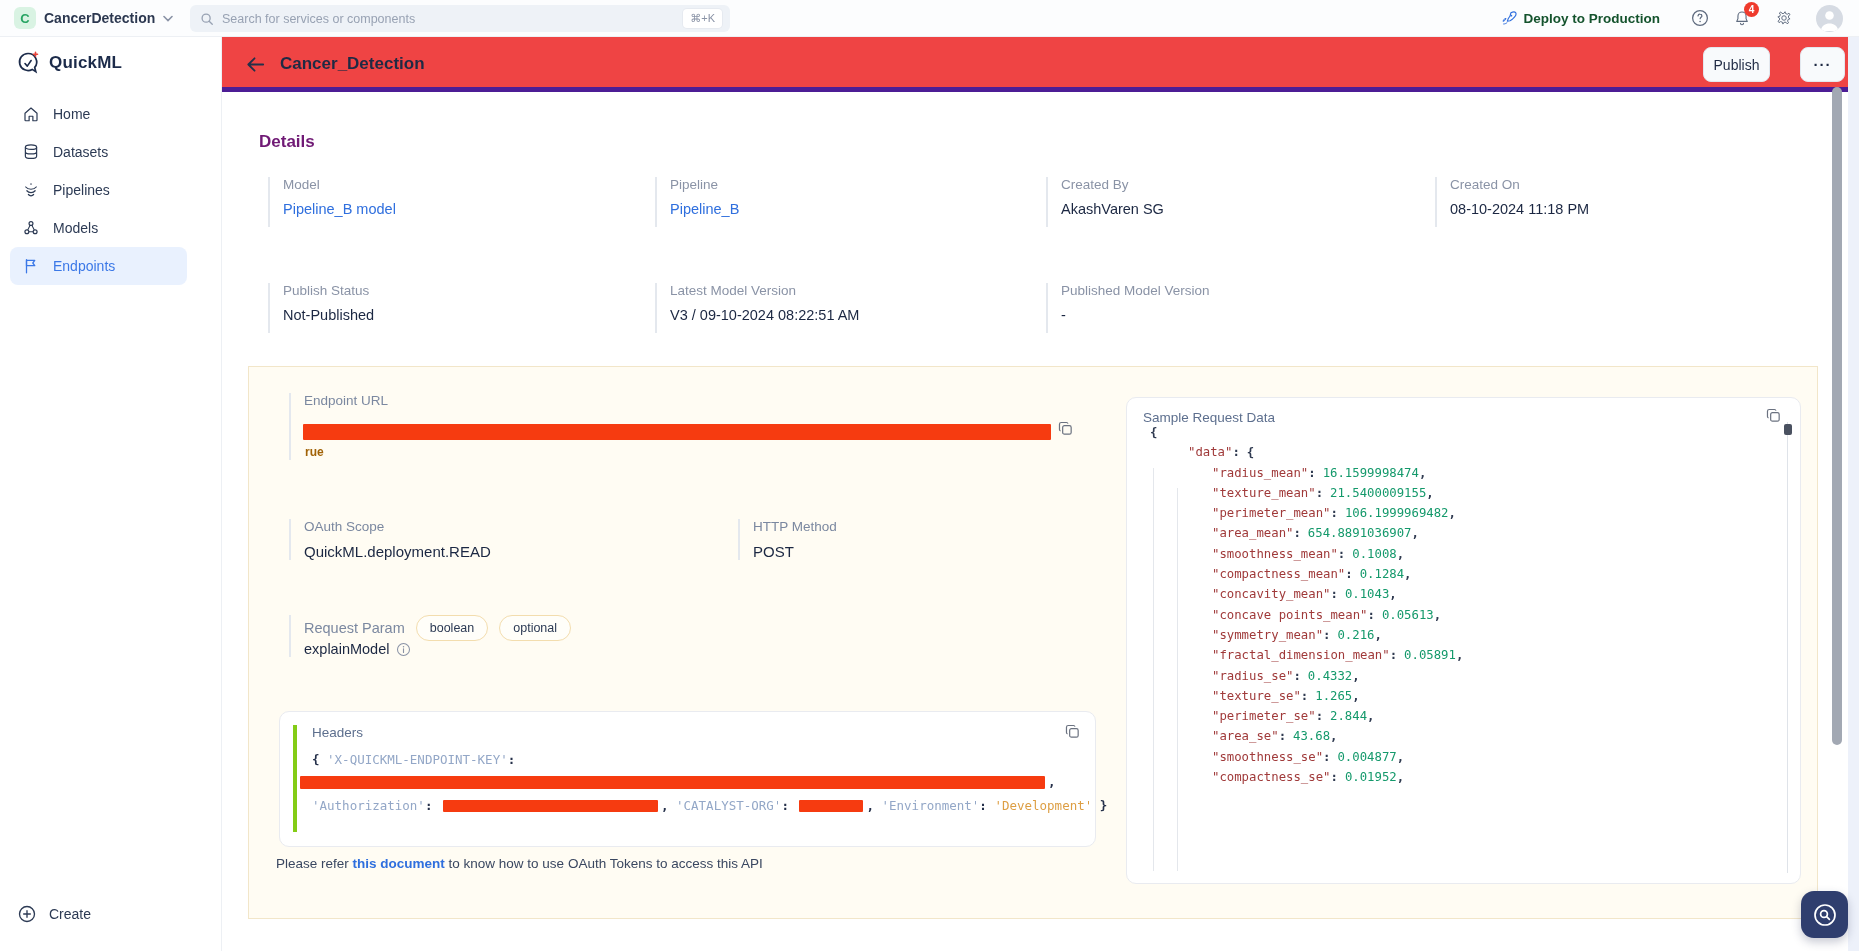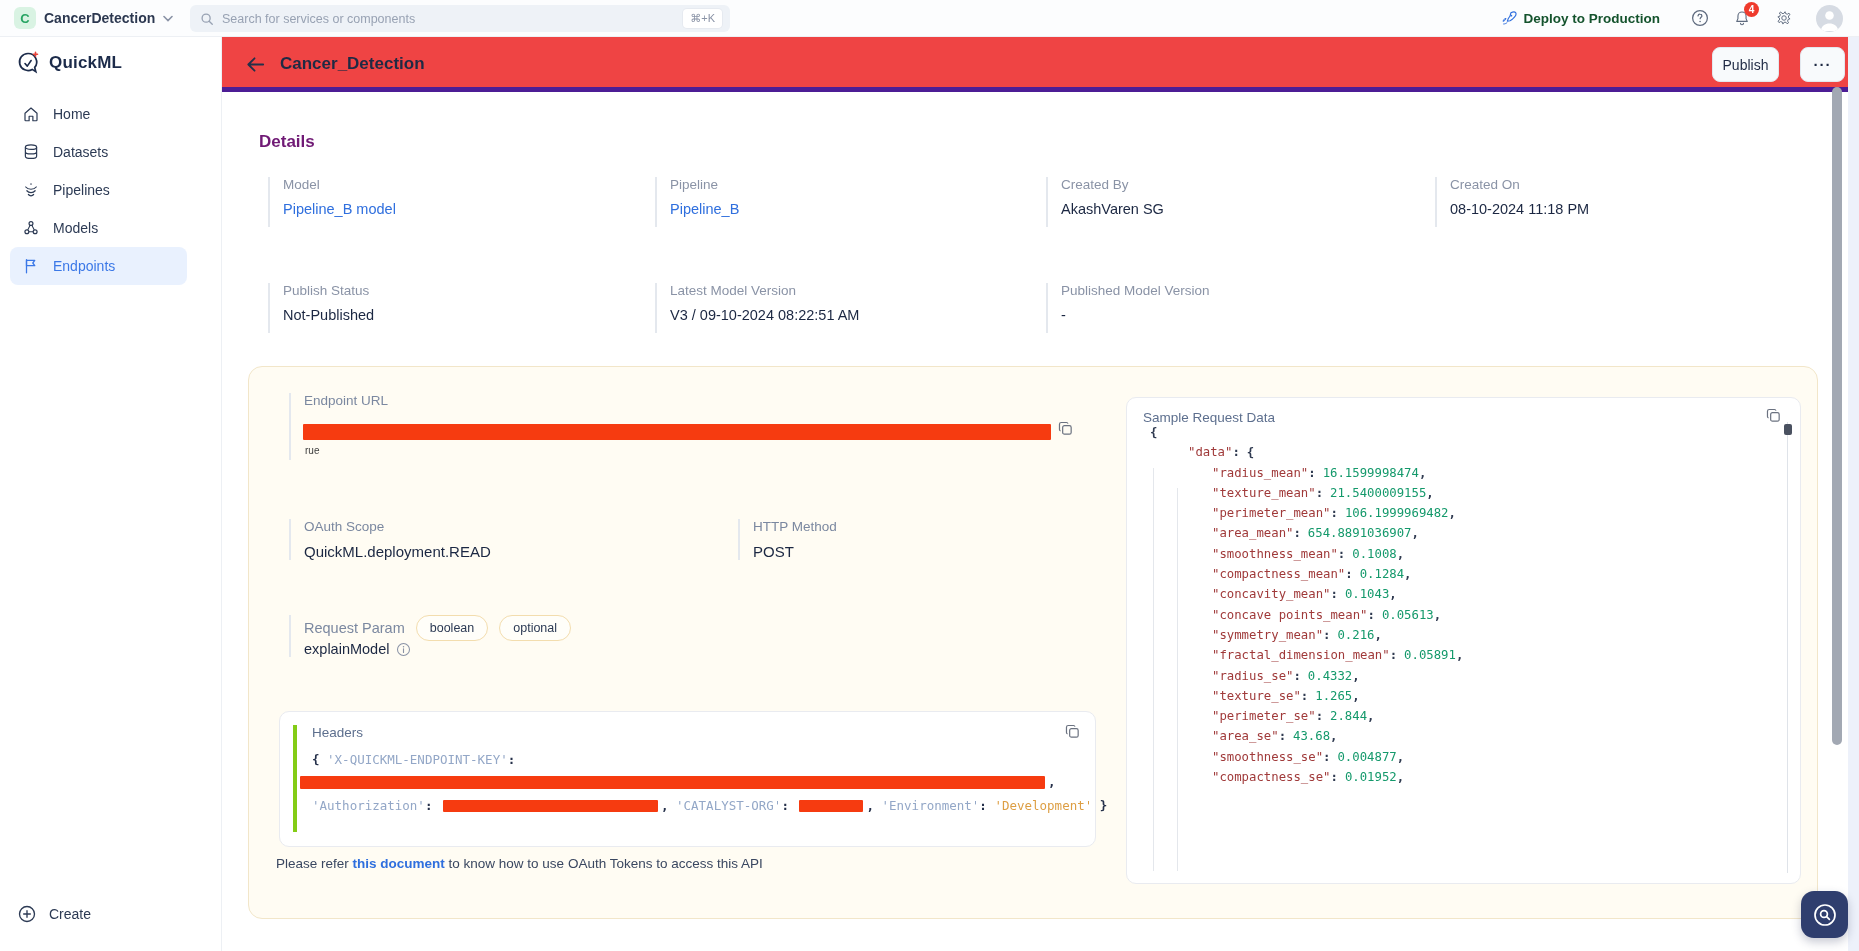--- a/index.html
+++ b/index.html
@@ -29,39 +29,39 @@
   .nav-item { height:38px; margin:0 10px; padding-left:12px; display:flex; align-items:center; gap:13px; border-radius:8px; font-size:14px; color:#2c3a54; cursor:pointer; }
   .nav-item svg { flex:0 0 auto; }
   .nav-item.active { background:#e9f1fe; color:#3b78e7; font-weight:500; }
   .create { position:absolute; left:17px; bottom:27px; display:flex; align-items:center; gap:12px; font-size:14px; color:#2c3a54; cursor:pointer;margin-top:20px; }
 
   
   .main { position:absolute; left:222px; top:37px; width:1637px; height:914px; background:#fff; }
   .page-header { position:absolute; left:0; top:0; right:0; height:55px; border-bottom:5px solid #4c1d95; background:#ef4444; }
   .back { position:absolute; left:22px; top:16px; width:24px; height:24px; cursor:pointer; }
   .page-title { position:absolute; left:58px; top:17px; font-size:17px; font-weight:600; color:#1f2a44; }
-  .hdr-actions { position:absolute; right:14px; top:10px; display:flex; gap:21px; }
+  .hdr-actions { position:absolute; right:14px; top:10px; display:flex; gap:30px; }
   .btn { height:35px; background:#f8fafc; border:1px solid #e3e8ef; border-radius:8px; font-size:14px; color:#1f2a44; display:flex; align-items:center; justify-content:center; cursor:pointer; font-family:"Liberation Sans",sans-serif; }
   .btn.publish { width:67px; }
   .btn.more { width:45px; font-size:15px; font-weight:700; letter-spacing:1px; }
 
   .details-heading { position:absolute; left:37px; top:95px; font-size:17px; font-weight:700; color:#701a75; }
   .field { position:absolute; border-left:2px solid #e4e8ee; padding-left:13px; min-height:50px; }
   .f-label { font-size:13.5px; color:#8a93a6; }
   .f-value { font-size:14.5px; color:#1b2742; font-weight:500; margin-top:9px; }
   .f-value.link { color:#2f6fde; cursor:pointer; }
 
   
-  .panel { position:absolute; left:26px; top:329px; width:1570px; height:553px; background:#fffcf3; border:1px solid #f2e6c9; border-radius:14px; }
+  .panel { position:absolute; left:26px; top:329px; width:1570px; height:553px; background:#fffcf3; border:1px solid #f2e6c9; border-radius:0; }
   .group { position:absolute; border-left:2px solid #e4e8ee; padding-left:13px; }
   .g-label { font-size:13.5px; color:#7b88a0; }
   .g-value { font-size:15px; color:#1b2742; font-weight:500; margin-top:9px; }
   .redbar { background:#f63b10; border-radius:1px; }
   .url-bar { position:absolute; left:54px; top:57px; width:748px; height:16px; }
-  .url-frag { position:absolute; left:56px; top:78px; font-size:10px; color:#404040; }
+  .url-frag { position:absolute; left:56px; top:78px; font-size:12px; color:#a16207;font-weight:bold; }
   .copy { cursor:pointer; }
   .url-copy { position:absolute; left:808px; top:53px; }
 
   .rp-row { display:flex; align-items:center; gap:11px; }
   .rp-badge { border:1px solid #f3ddae; background:#fffef9; border-radius:14px; padding:5px 13px; font-size:12.5px; color:#2c3a54; }
   .rp-name { margin-top:0; display:flex; align-items:center; gap:7px; font-size:14.5px; color:#1b2742; font-weight:500; }
 
   .headers-card { position:absolute; left:30px; top:344px; width:817px; height:136px; background:#fff; border:1px solid #e9ebf0; border-radius:10px; }
   .hgroup { position:absolute; left:13px; top:13px; bottom:14px; border-left:4px solid #84cc16; padding-left:15px; right:40px; }
   .h-label { font-size:13.5px; color:#5d6f8e; }

